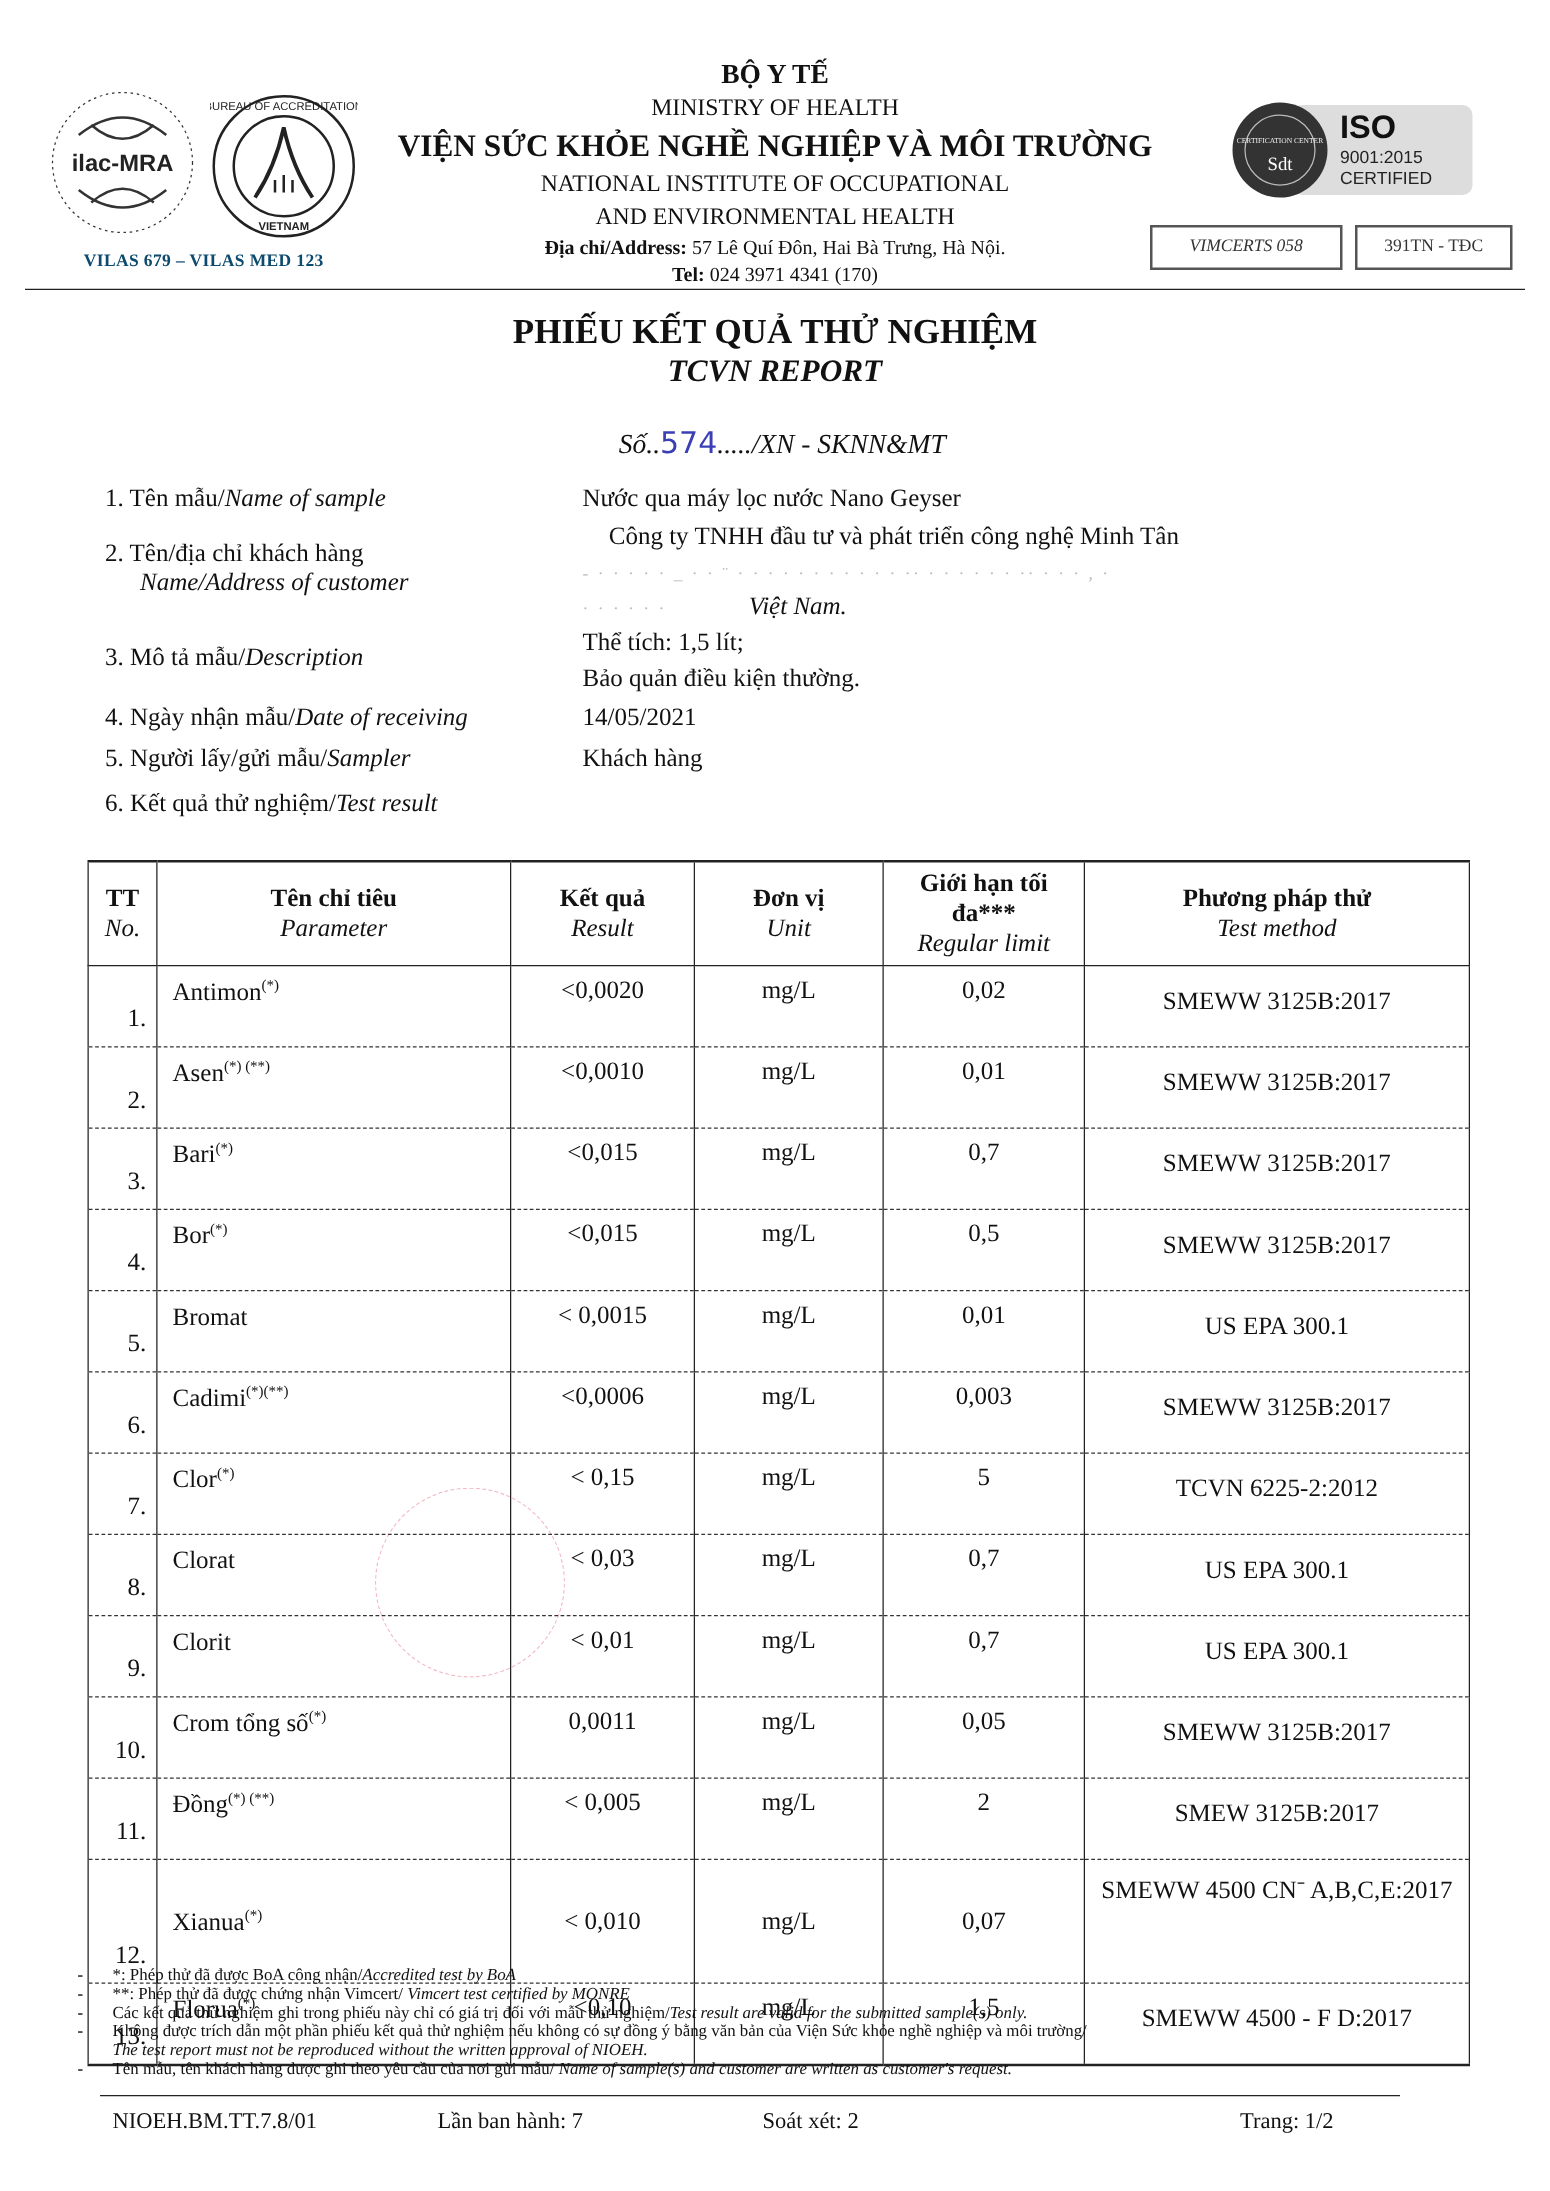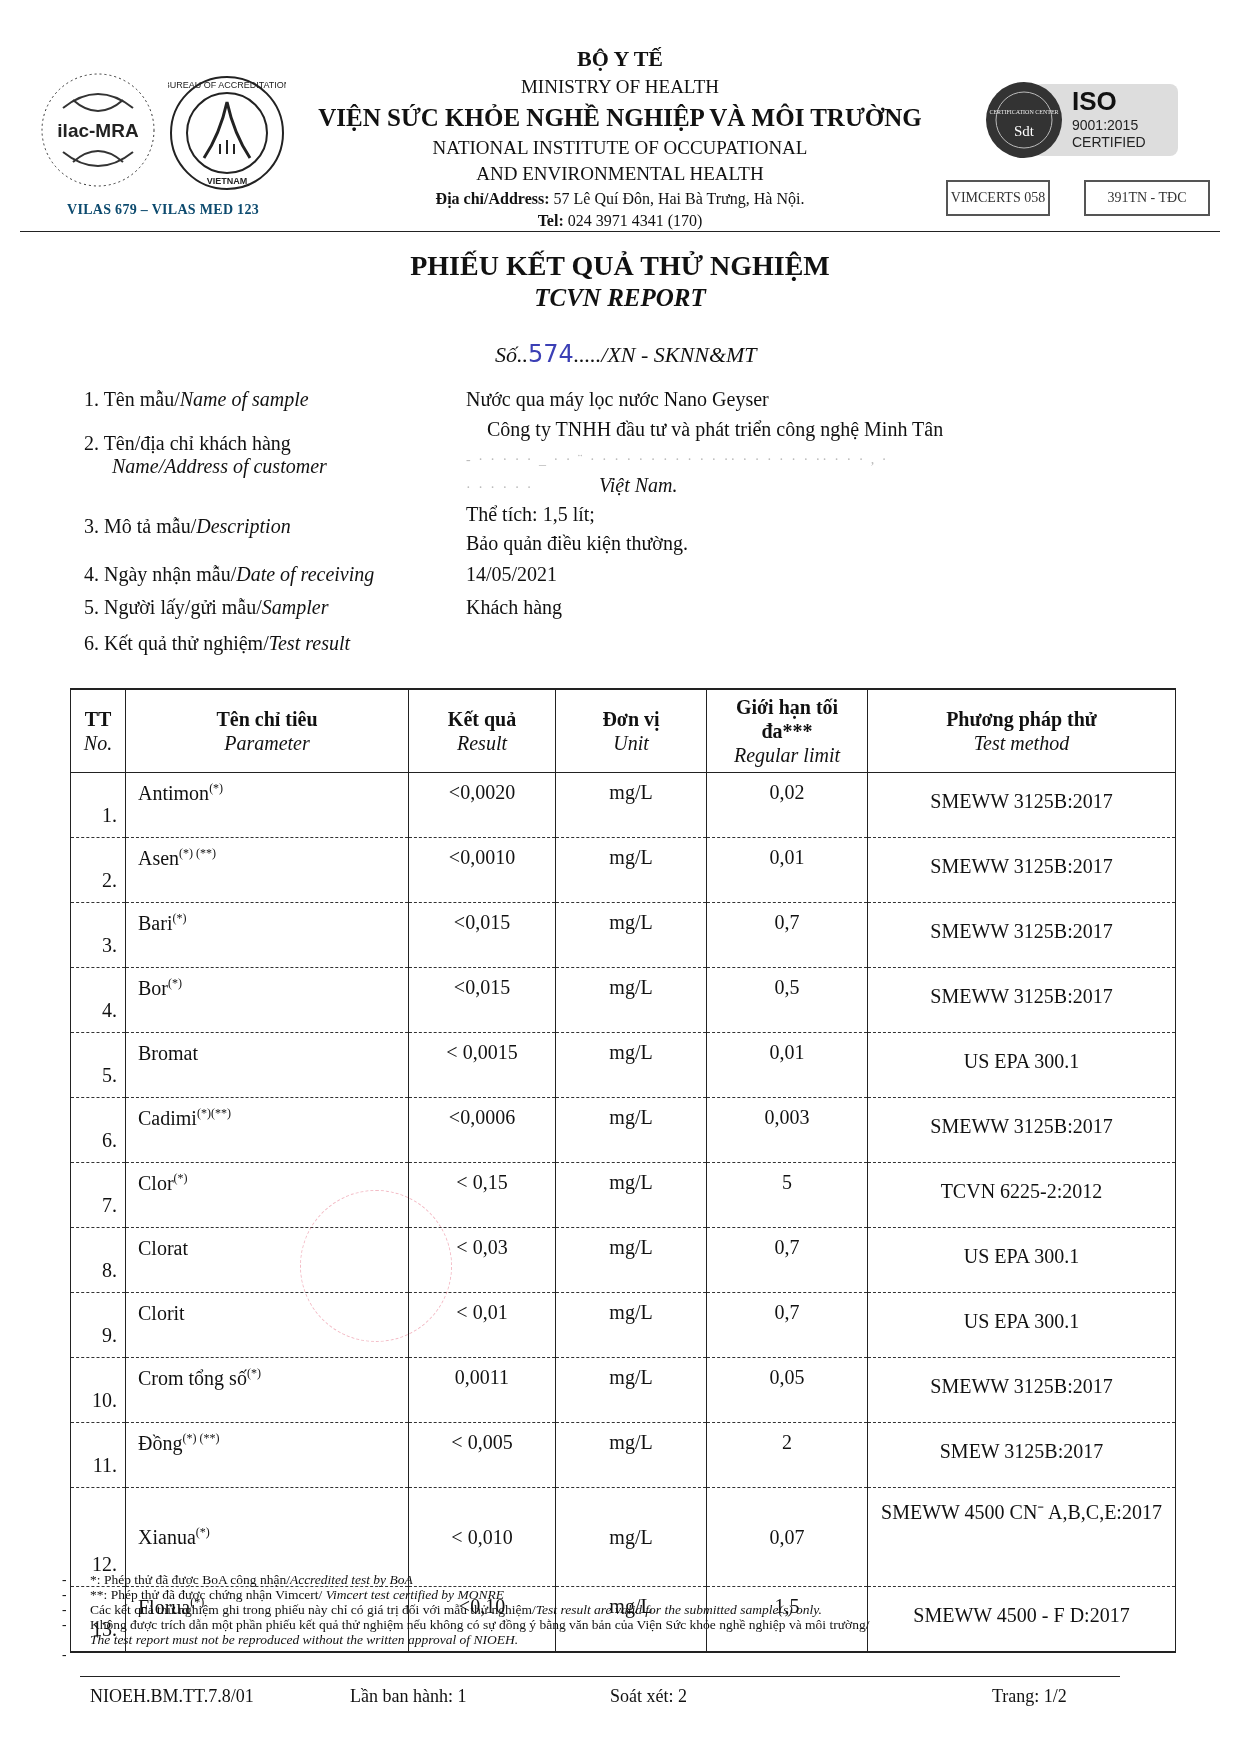--- a/index.html
+++ b/index.html
@@ -13,21 +13,21 @@
   .hdr { left:300px; width:640px; }
   .h1 { top:46px; font-size:22px; font-weight:bold; }
   .h2 { top:76px; font-size:19px; }
   .h3 { top:104px; font-size:25px; font-weight:bold; }
   .h4 { top:137px; font-size:19px; }
   .h5 { top:163px; font-size:19px; }
   .h6 { top:190px; font-size:16px; }
   .h7 { top:212px; font-size:16px; }
   .iso { left:984px; top:80px; width:196px; height:82px; }
   .cert-box { top:180px; height:36px; border:2px solid #555; display:flex; align-items:center; justify-content:center; font-size:14px; color:#333; box-sizing:border-box; }
-  .c1 { left:946px; width:104px; }
+  .c1 { left:920px; width:154px;font-style:italic; }
   .c2 { left:1084px; width:126px; }
   .hrule { left:20px; top:231px; width:1200px; height:1px; background:#222; }
   .title { left:300px; width:640px; top:250px; font-size:28px; font-weight:bold; }
   .subtitle { left:300px; width:640px; top:284px; font-size:25px; font-weight:bold; font-style:italic; }
   .num { left:495px; top:340px; font-size:22px; font-style:italic; }
   .num .hand { color:#3b3fb5; font-style:normal; font-family:"DejaVu Sans", sans-serif; font-size:24px; }
   
   .info-label { left:84px; font-size:20px; }
   .info-label i { font-style:italic; }
   .info-val { left:466px; font-size:20px; }
@@ -293,19 +293,20 @@
   <div class="row">
       <span class="dash">-</span>
       <span><span>Các kết quả thử nghiệm ghi trong phiếu này chỉ có giá trị đối với mẫu thử nghiệm/</span><i>Test result are valid for the submitted sample(s) only.</i></span>
     </div>
   <div class="row">
       <span class="dash">-</span>
       <span><span>Không được trích dẫn một phần phiếu kết quả thử nghiệm nếu không có sự đồng ý bằng văn bản của Viện Sức khỏe nghề nghiệp và môi trường/</span><br><i>The test report must not be reproduced without the written approval of NIOEH.</i></span>
     </div>
   <div class="row">
       <span class="dash">-</span>
+      <span><span>Tên mẫu, tên khách hàng được ghi theo yêu cầu của nơi gửi mẫu/ </span><i>Name of sample(s) and customer are written as customer's request.</i></span>
     </div>
 </div>
 <div class="abs frule"></div>
 <div class="abs foot" style="left:90px;">NIOEH.BM.TT.7.8/01</div>
-<div class="abs foot" style="left:350px;">Lần ban hành: 1</div>
+<div class="abs foot" style="left:350px;">Lần ban hành: 7</div>
 <div class="abs foot" style="left:610px;">Soát xét: 2</div>
 <div class="abs foot" style="left:992px;text-align:center;">Trang: 1/2</div>
 
 </body></html>

